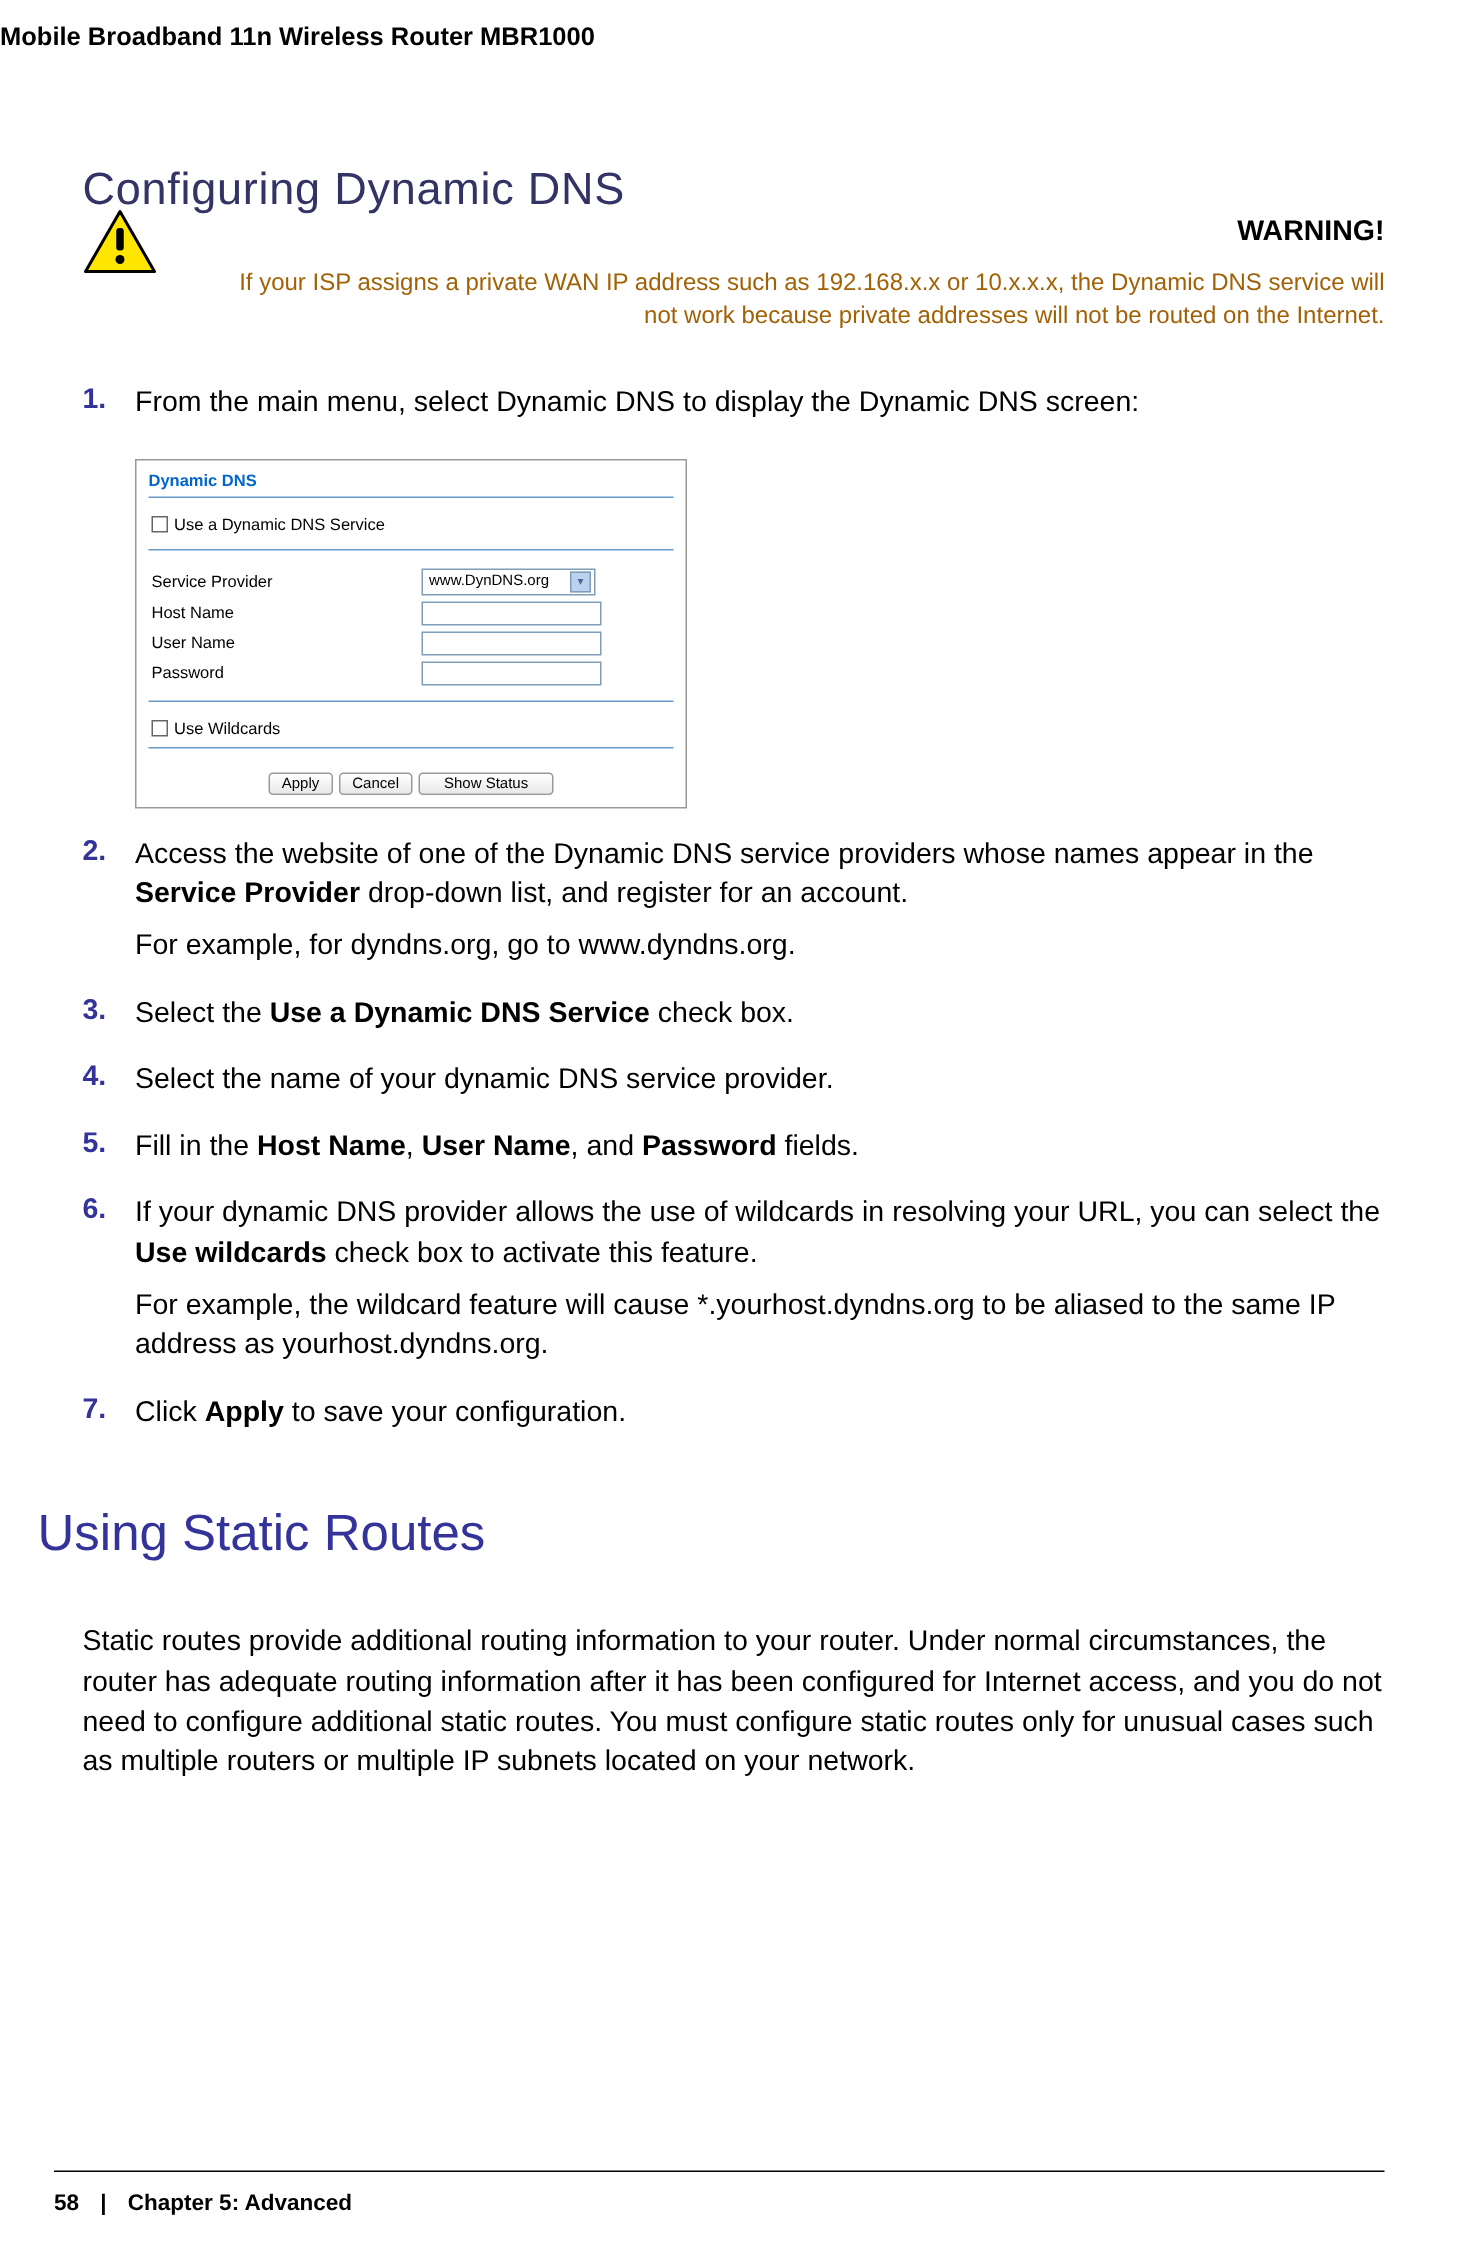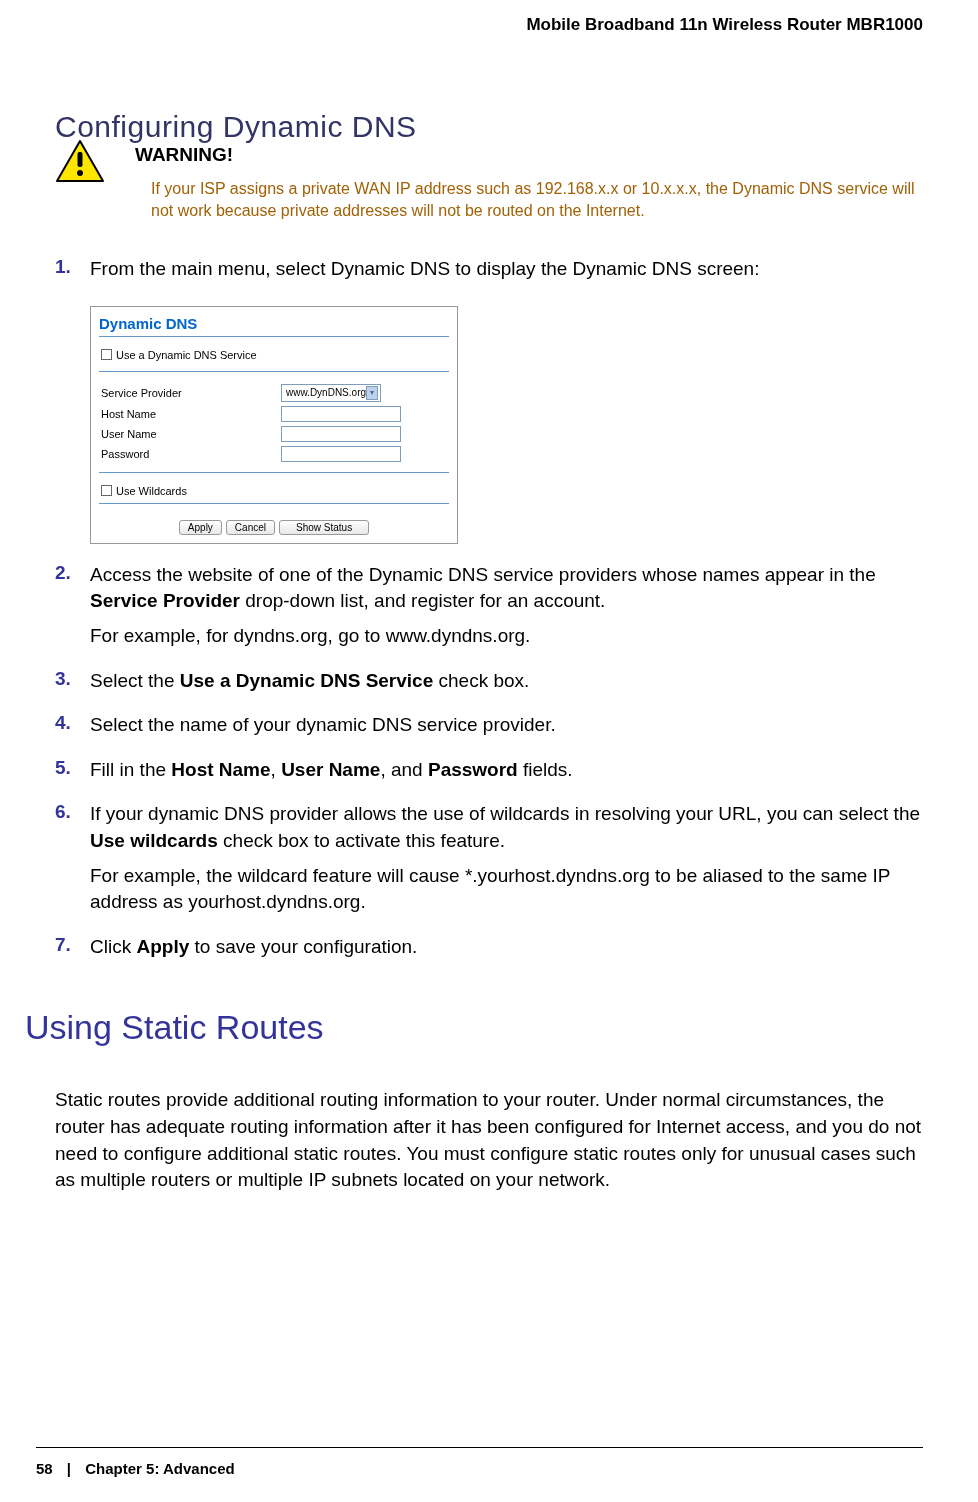--- a/index.html
+++ b/index.html
@@ -9,21 +9,21 @@
     }
     body {
       width: 978px;
       height: 1502px;
       background: #ffffff;
       font-family: Arial, Helvetica, sans-serif;
       position: relative;
       padding: 0;
     }
     .page-header {
-      text-align: right;
+      text-align: left;
       padding: 15px 55px 0 0;
       font-weight: bold;
       font-size: 17px;
       color: #000;
     }
     .content {
       padding: 75px 55px 0 55px;
     }
     .section-title {
       font-size: 30px;
@@ -44,20 +44,21 @@
       align-items: flex-start;
       margin-bottom: 35px;
     }
     .warning-icon {
       flex-shrink: 0;
       margin-right: 30px;
       margin-top: -5px;
     }
     .warning-text-container {
       flex: 1;
+      text-align: right;
     }
     .warning-label {
       font-weight: bold;
       font-size: 19px;
       margin-bottom: 12px;
       color: #000;
     }
     .warning-text {
       font-weight: normal;
       font-size: 16px;
@@ -96,21 +97,21 @@
       border: 1px solid #999;
       width: 368px;
       background: #fff;
       padding: 4px;
     }
     .screenshot-inner {
       font-family: Arial, sans-serif;
     }
     .screenshot-title {
       color: #0066cc;
-      font-size: 15px;
+      font-size: 11px;
       font-weight: bold;
       padding: 4px 4px 2px 4px;
     }
     .screenshot-hr {
       border: none;
       border-top: 1.5px solid #6699cc;
       margin: 2px 4px 10px 4px;
     }
     .screenshot-row {
       display: flex;
@@ -139,21 +140,21 @@
     }
     .screenshot-field-input {
       border: 1px solid #7f9db9;
       height: 16px;
       width: 120px;
       background: #fff;
     }
     .screenshot-select {
       border: 1px solid #7f9db9;
       height: 18px;
-      width: 100px;
+      width: 116px;
       background: #fff;
       display: flex;
       align-items: center;
       justify-content: space-between;
       padding: 0 2px 0 4px;
       font-size: 10px;
     }
     .screenshot-select-arrow {
       width: 14px;
       height: 14px;

